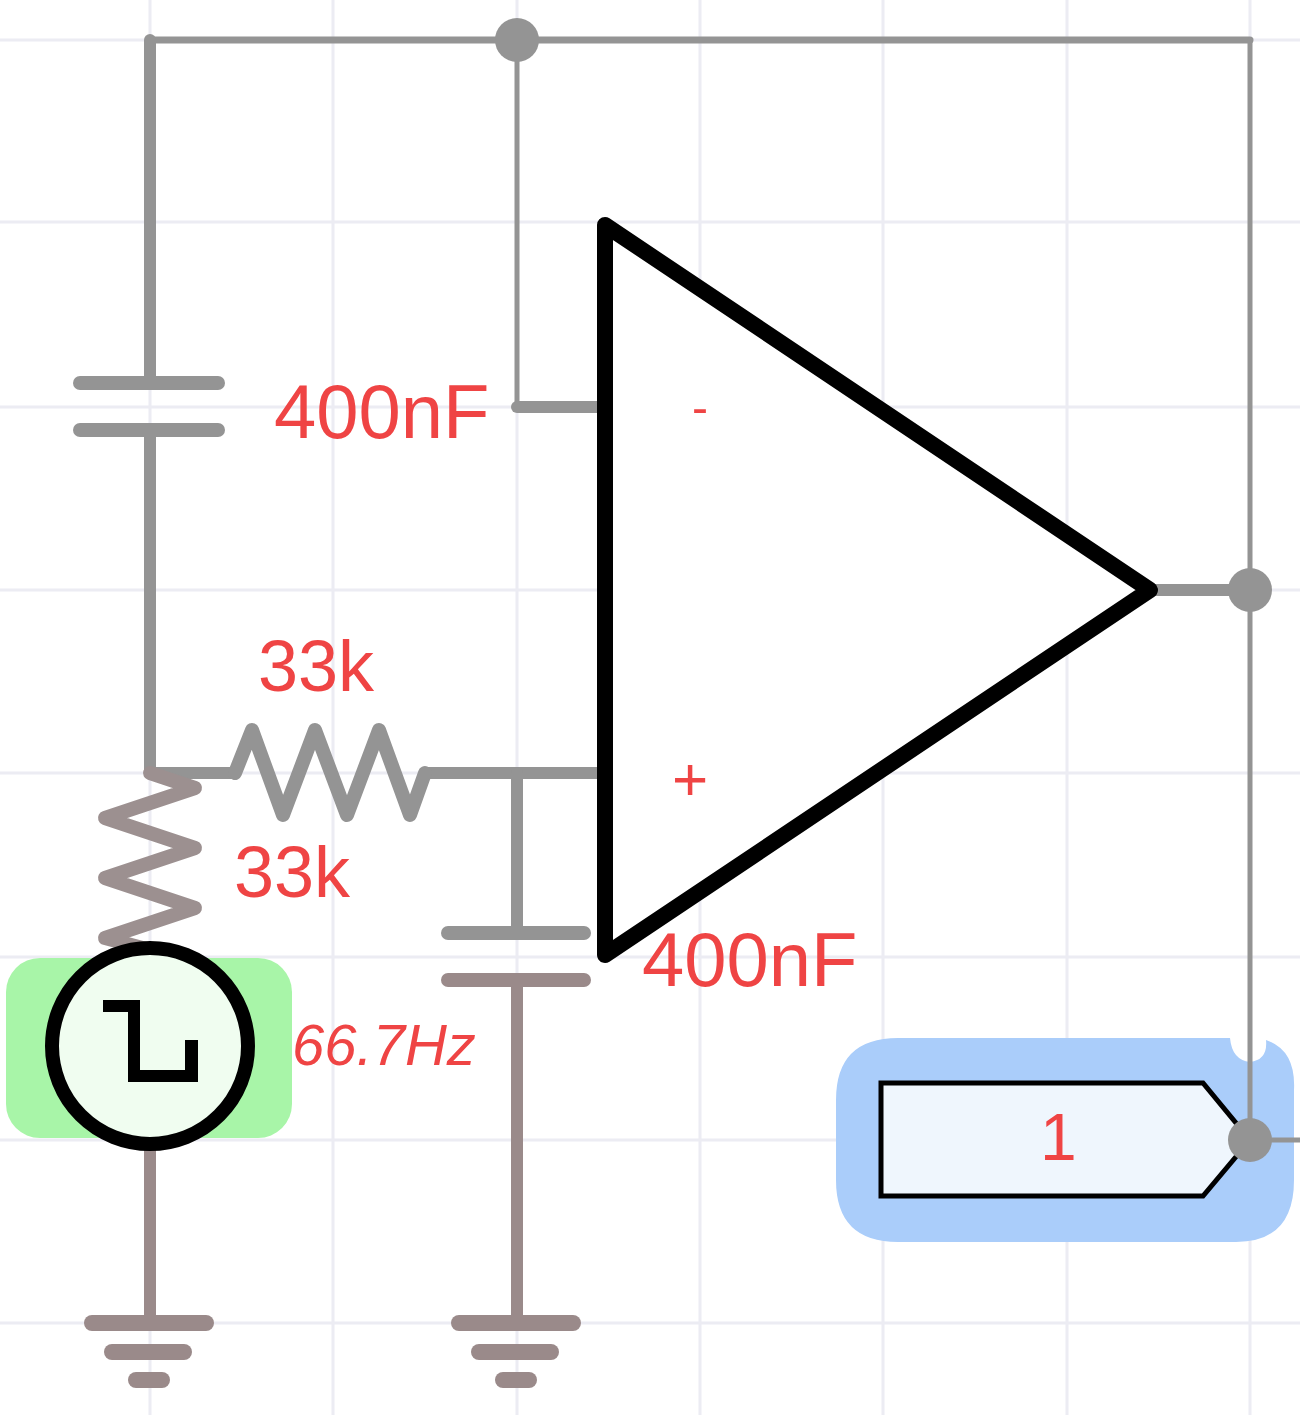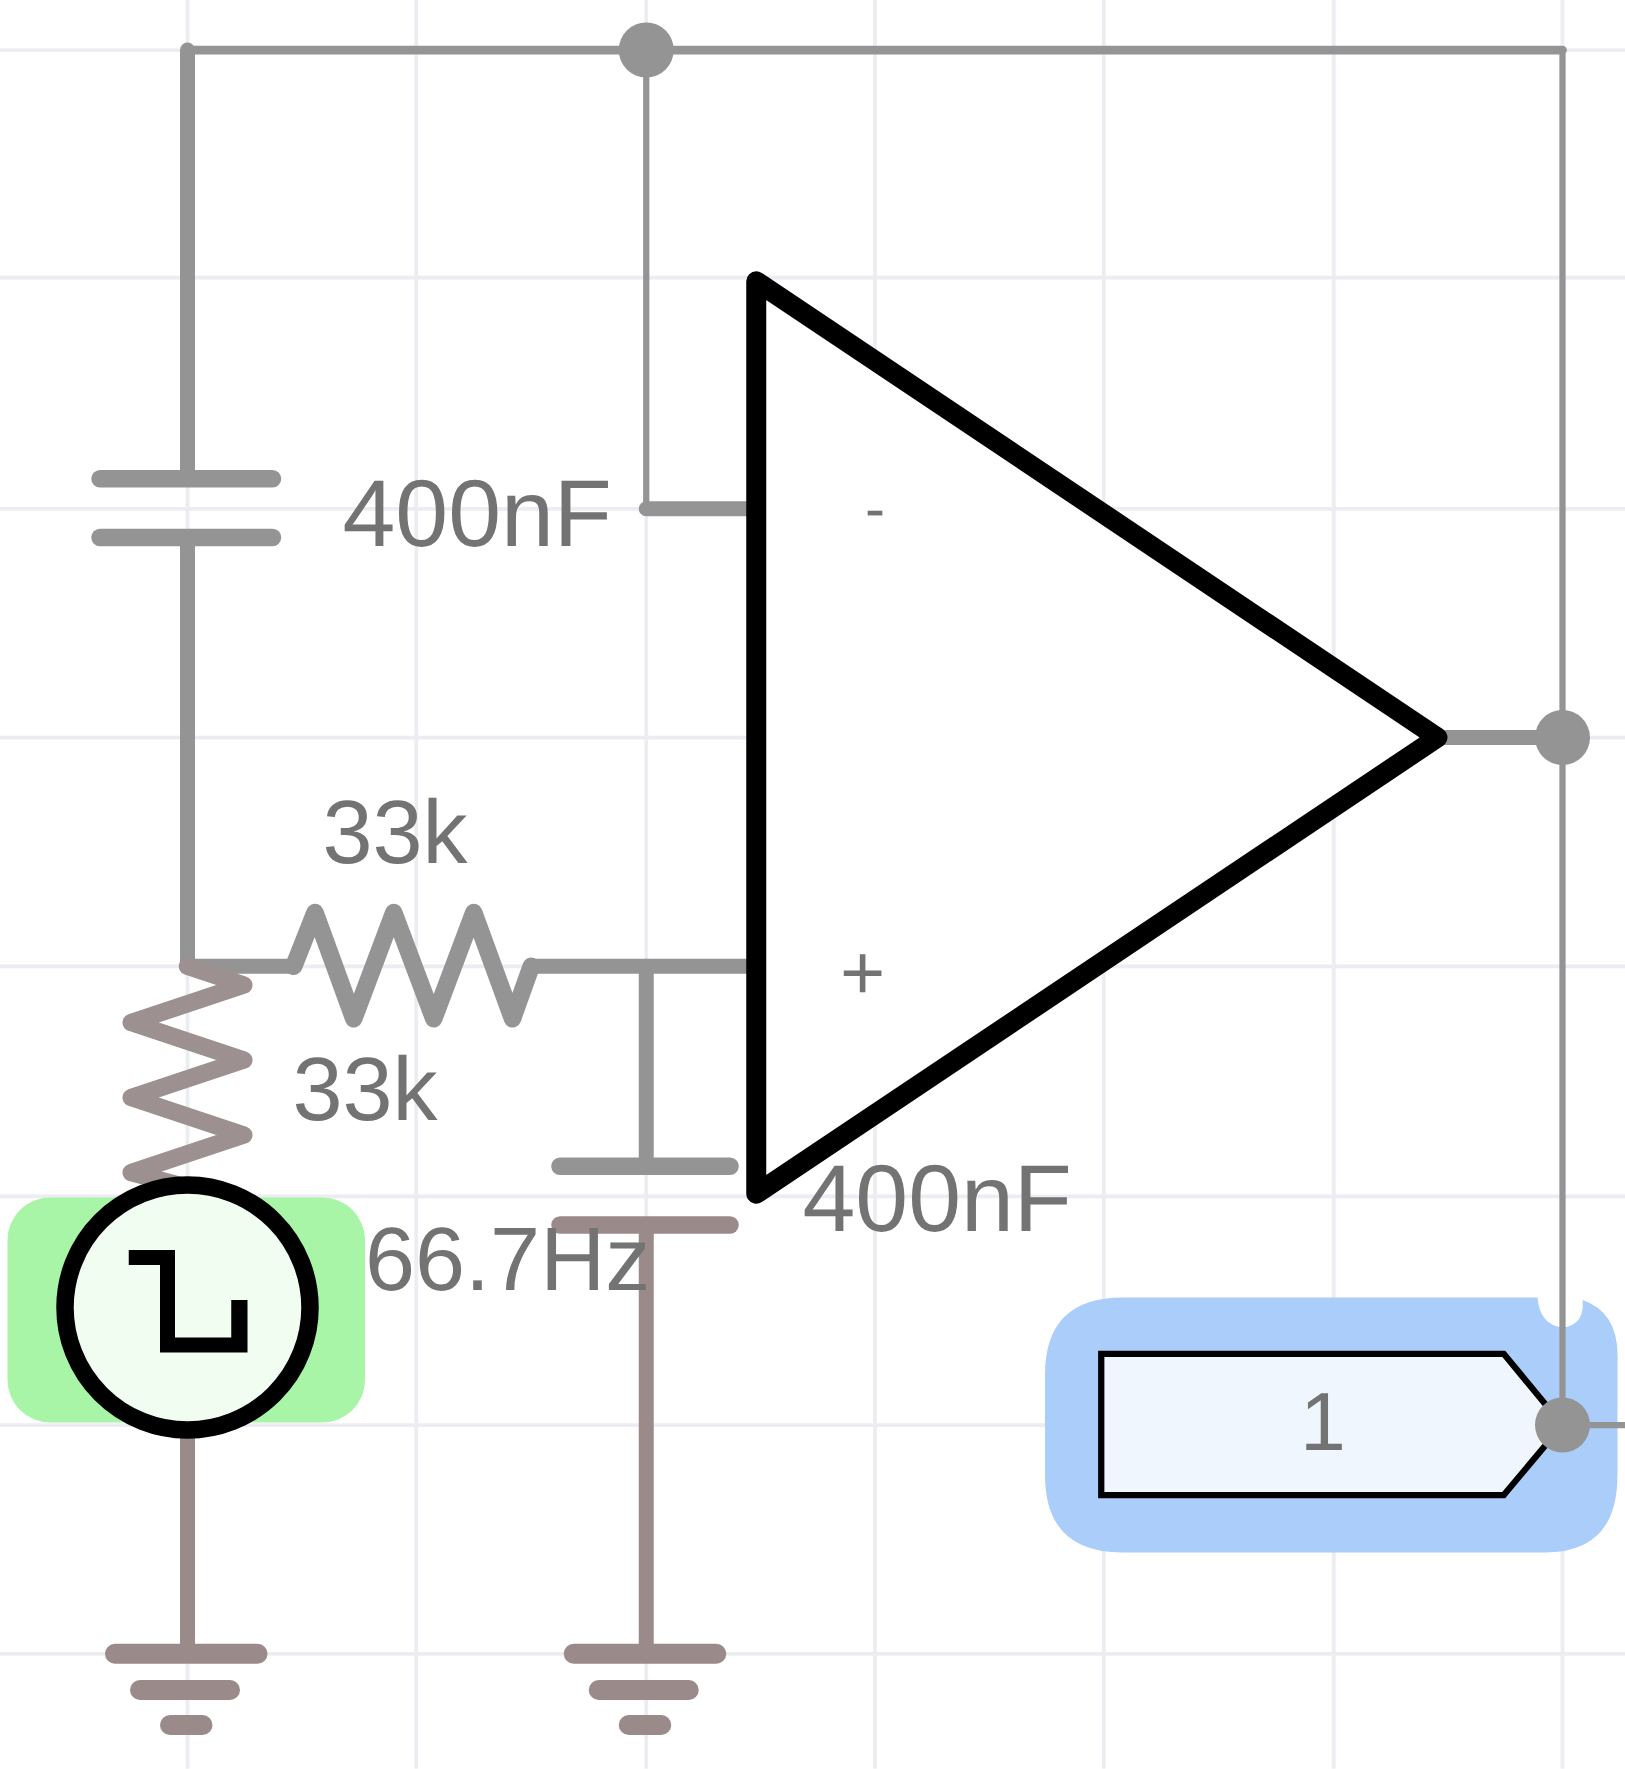--- a/index.html
+++ b/index.html
@@ -1,23 +1,23 @@
 <!DOCTYPE html>
 <html><head>
 <meta charset="utf-8">
 <style>
   html, body { margin: 0; padding: 0; background: #ffffff; }
   body { width: 1300px; height: 1415px; overflow: hidden; position: relative; font-family: "Liberation Sans", "DejaVu Sans", sans-serif; }
   #canvas { position: absolute; left: 0; top: 0; width: 1300px; height: 1415px; }
-  .lbl { position: absolute; color: #737373; font-family: "Liberation Sans", "DejaVu Sans", sans-serif; white-space: nowrap; line-height: 1; }
+  .lbl { position: absolute; color: #ef4444; font-family: "Liberation Sans", "DejaVu Sans", sans-serif; white-space: nowrap; line-height: 1; }
   .lbl-cap1 { left: 274px; top: 374px; font-size: 76px; }
   .lbl-r1 { left: 258px; top: 630px; font-size: 72px; }
   .lbl-r2 { left: 234px; top: 836px; font-size: 72px; }
   .lbl-cap2 { left: 642px; top: 922px; font-size: 76px; }
-  .lbl-src { left: 292px; top: 972px; font-size: 72px; }
+  .lbl-src { left: 292px; top: 1016px; font-size: 58px; font-style: italic; }
   .lbl-minus { left: 692px; top: 384px; font-size: 48px; }
   .lbl-plus { left: 672px; top: 748px; font-size: 62px; }
   .lbl-port { left: 1040px; top: 1104px; font-size: 66px; }
 </style>
 </head>
 <body>
 
 <svg id="canvas" viewBox="0 0 1300 1415" xmlns="http://www.w3.org/2000/svg">
 
   <g stroke="#ececf3" stroke-width="3">

